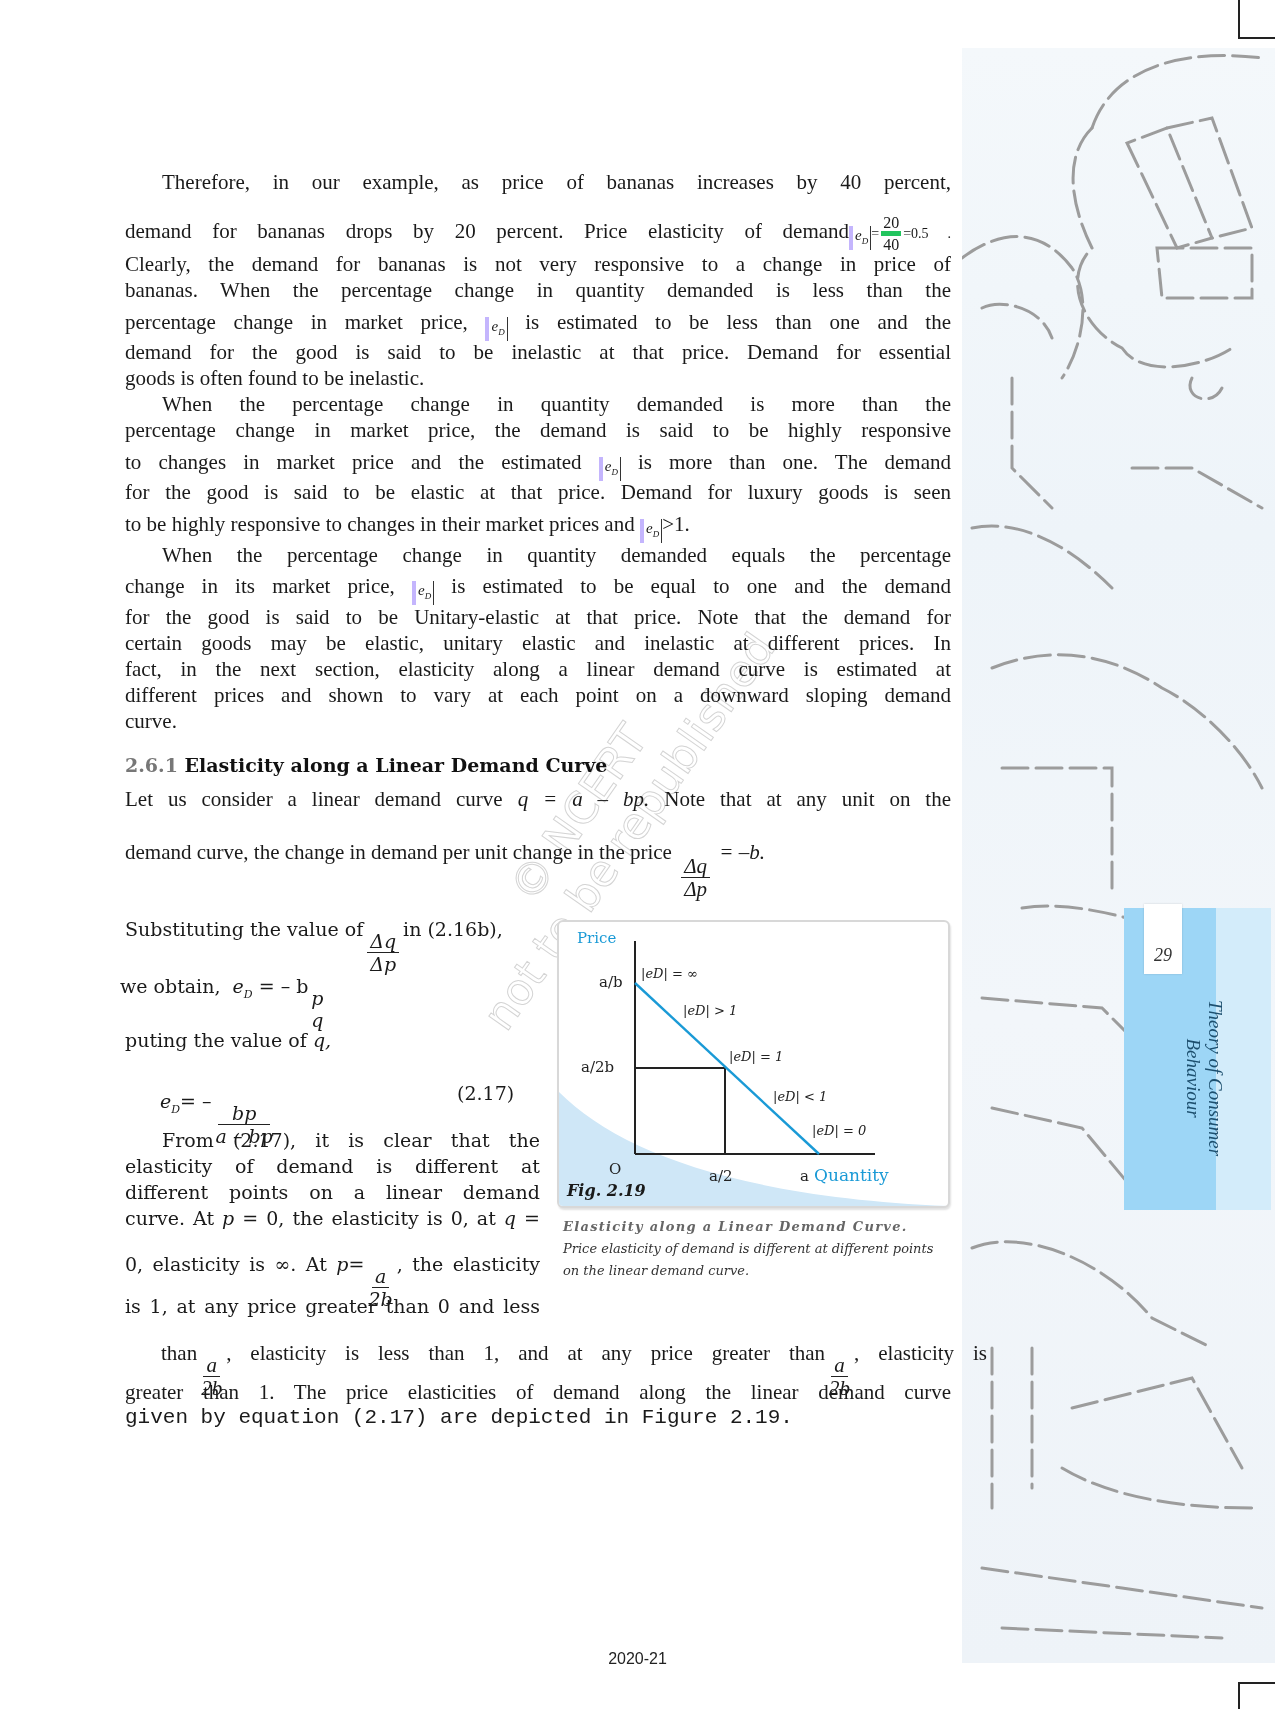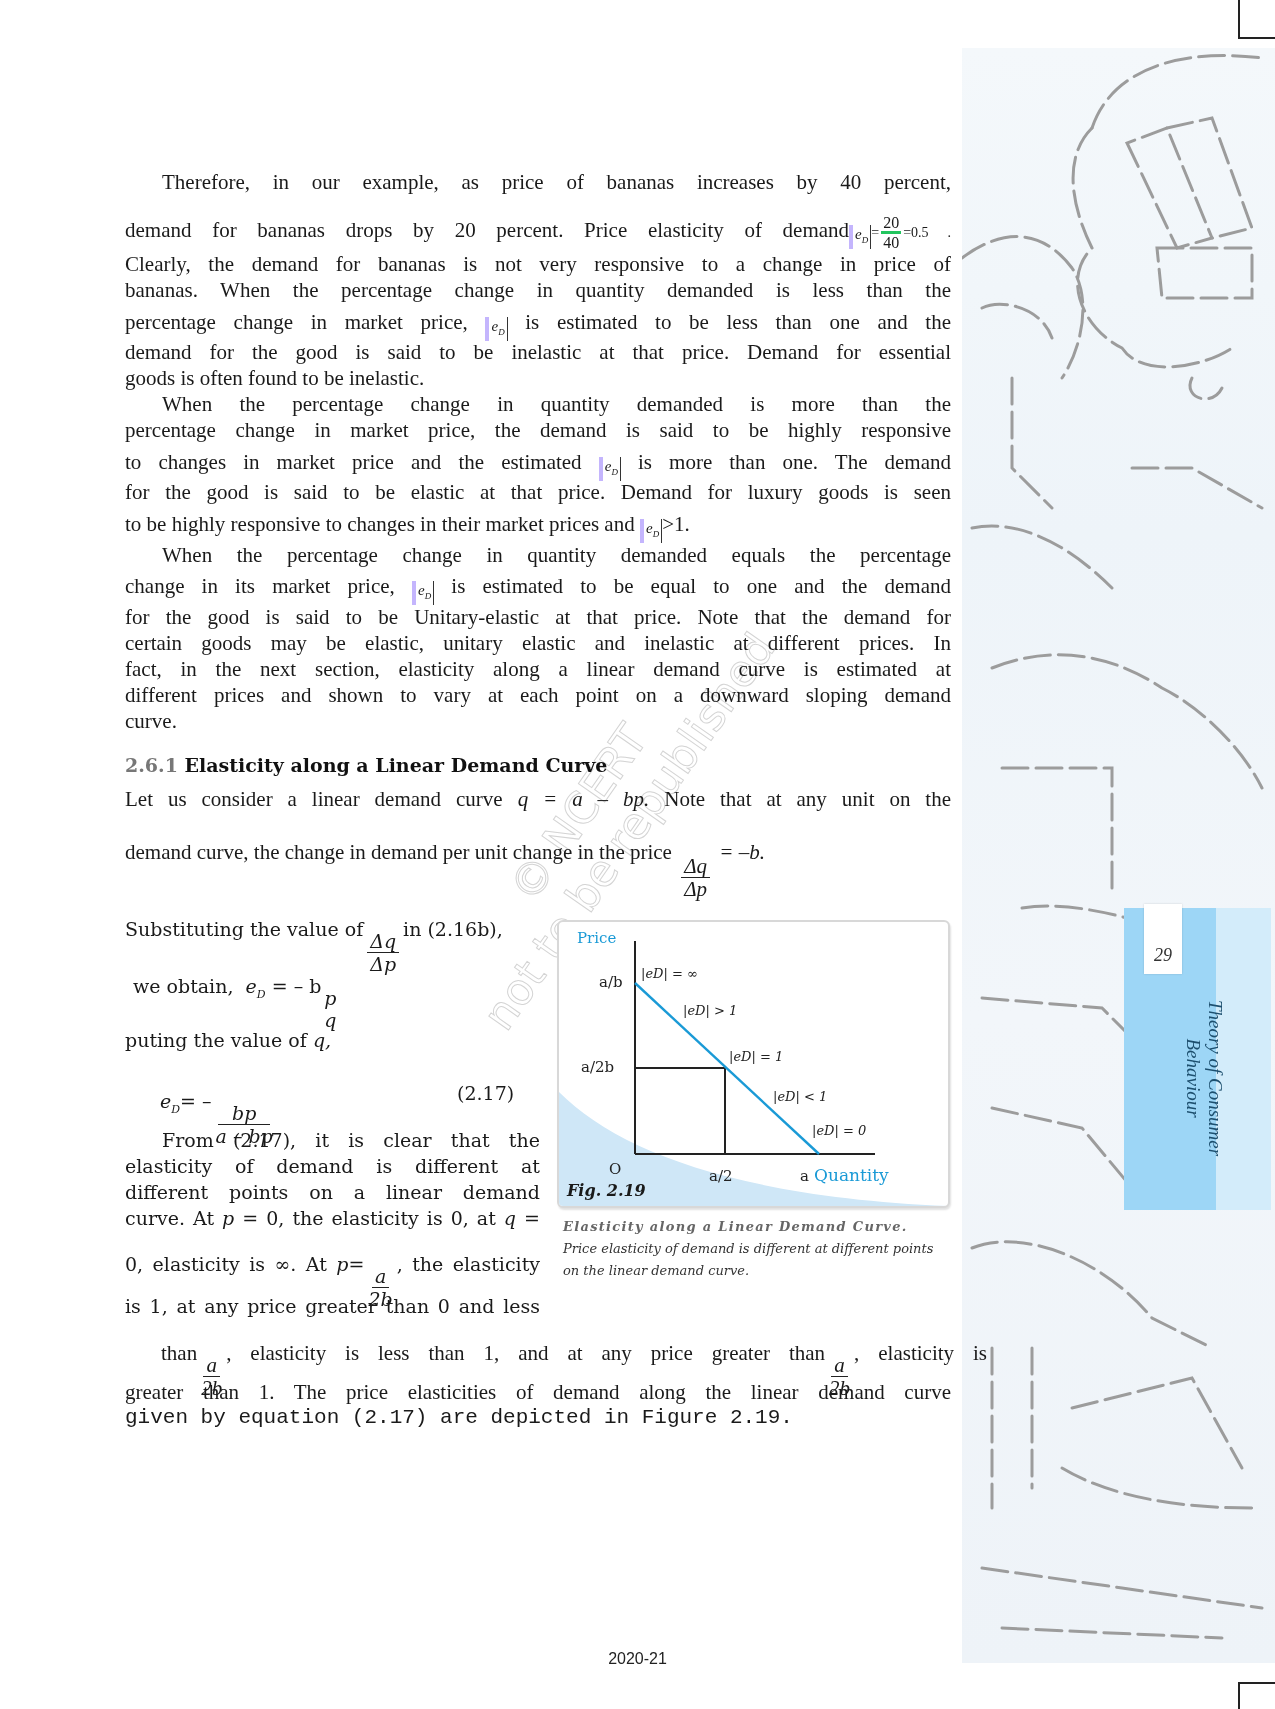--- a/index.html
+++ b/index.html
@@ -21,21 +21,21 @@
                         white-space: nowrap; line-height: 22px; text-align: center; width: 196px; }
   .p { position: absolute; left: 125px; width: 826px; font-family: "Liberation Serif", serif;
        font-size: 21px; text-align: justify; text-align-last: justify; white-space: nowrap; color: #1a1a1a; }
   .p.last { text-align-last: left; }
   .ind { padding-left: 37px; box-sizing: border-box; }
   .absv { display: inline-block; border-left: 4px solid #c4b5fd; border-right: 1px solid #333; padding: 0 2px;
           font-style: italic; font-size: 15px; line-height: 18px; vertical-align: -2px; }
   .absv sub { font-size: 9px; }
   .frac { display: inline-flex; flex-direction: column; align-items: center; vertical-align: middle;
           font-size: 16px; line-height: 17px; margin: 0 2px; }
-  .frac .num { border-bottom: 3px solid #22c55e; padding: 0 2px; }
+  .frac .num { border-bottom: 5px solid #22c55e; padding: 0 2px; }
   .heading { position: absolute; left: 125px; top: 754px; font-family: "DejaVu Serif", serif; font-size: 19px; font-weight: bold; color: #111; }
   .heading .num { color: #777; }
   .serif2 { font-family: "DejaVu Serif", serif; font-size: 19px; color: #1a1a1a; position: absolute; white-space: nowrap; }
   .col { position: absolute; left: 125px; width: 415px; font-family: "DejaVu Serif", serif; font-size: 19px;
          white-space: nowrap; text-align: justify; text-align-last: justify; color: #1a1a1a; }
   .it { font-style: italic; }
   .mfrac { display: inline-flex; flex-direction: column; align-items: center; vertical-align: middle; line-height: 22px; margin: 0 4px; font-style: italic; }
   .mfrac .num { border-bottom: 1.5px solid #222; padding: 0 3px; }
   .chart-box { position: absolute; left: 557px; top: 920px; width: 389px; height: 284px; border: 2px solid #d8d8d8;
                border-radius: 6px; background: #fff; box-shadow: 1px 2px 2px rgba(0,0,0,0.12); overflow: hidden; }
@@ -157,21 +157,21 @@
       <span>Δp</span>
     </span> <span class="it">= –b.</span>
 </div>
 
 <div class="serif2" style="left:125px;top:918px;">
   <span>Substituting the value of</span><span class="mfrac" style="vertical-align:-12px;">
       <span class="num">Δq</span>
       <span>Δp</span>
     </span><span>in (2.16b),</span>
 </div>
-<div class="serif2" style="left:133px;top:975px;">
+<div class="serif2" style="left:120px;top:975px;">
   <span>we obtain,</span>&nbsp; <span class="it">e</span><sub class="it" style="font-size:11px;">D</sub> <span>= – b</span><span class="mfrac" style="margin-left:0;vertical-align:-12px;">
       <span class="num" style="border-bottom:none;">p</span>
       <span>q</span>
     </span>
 </div>
 <div class="serif2" style="left:125px;top:1029px;">
   <span>puting the value of</span> <span class="it">q,</span>
 </div>
 <div class="serif2" style="left:160px;top:1066px;">
   <span class="it">e</span><sub class="it" style="font-size:11px;">D</sub><span>= –</span><span class="mfrac" style="vertical-align:-12px;">

